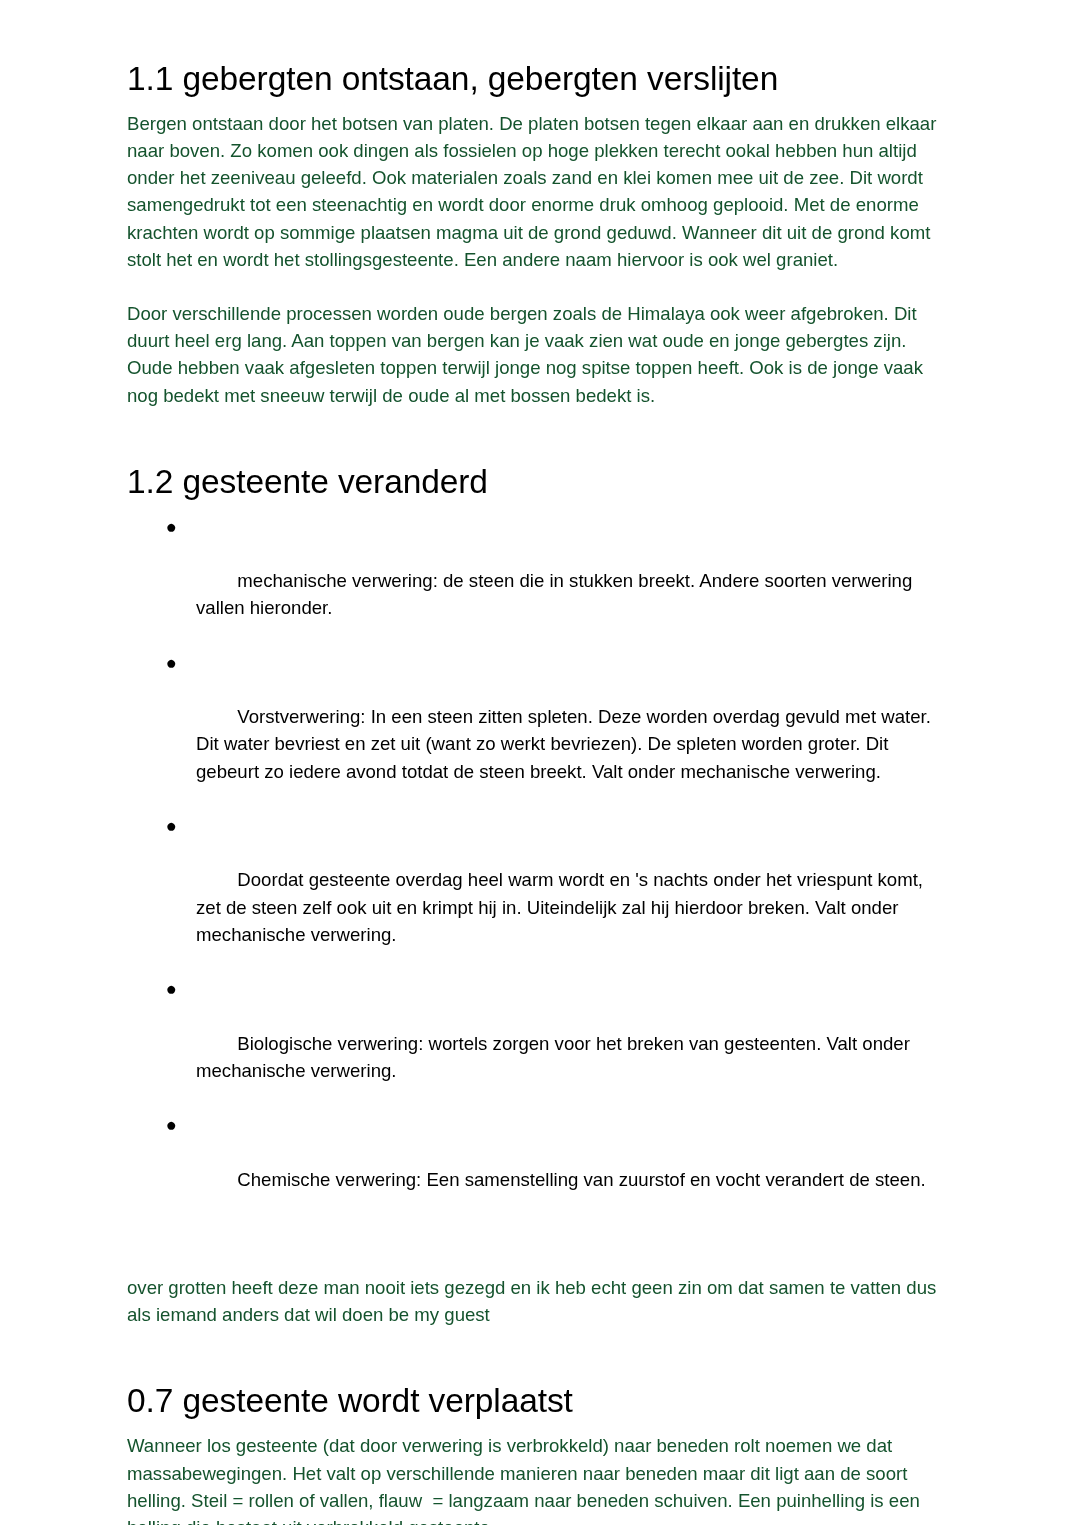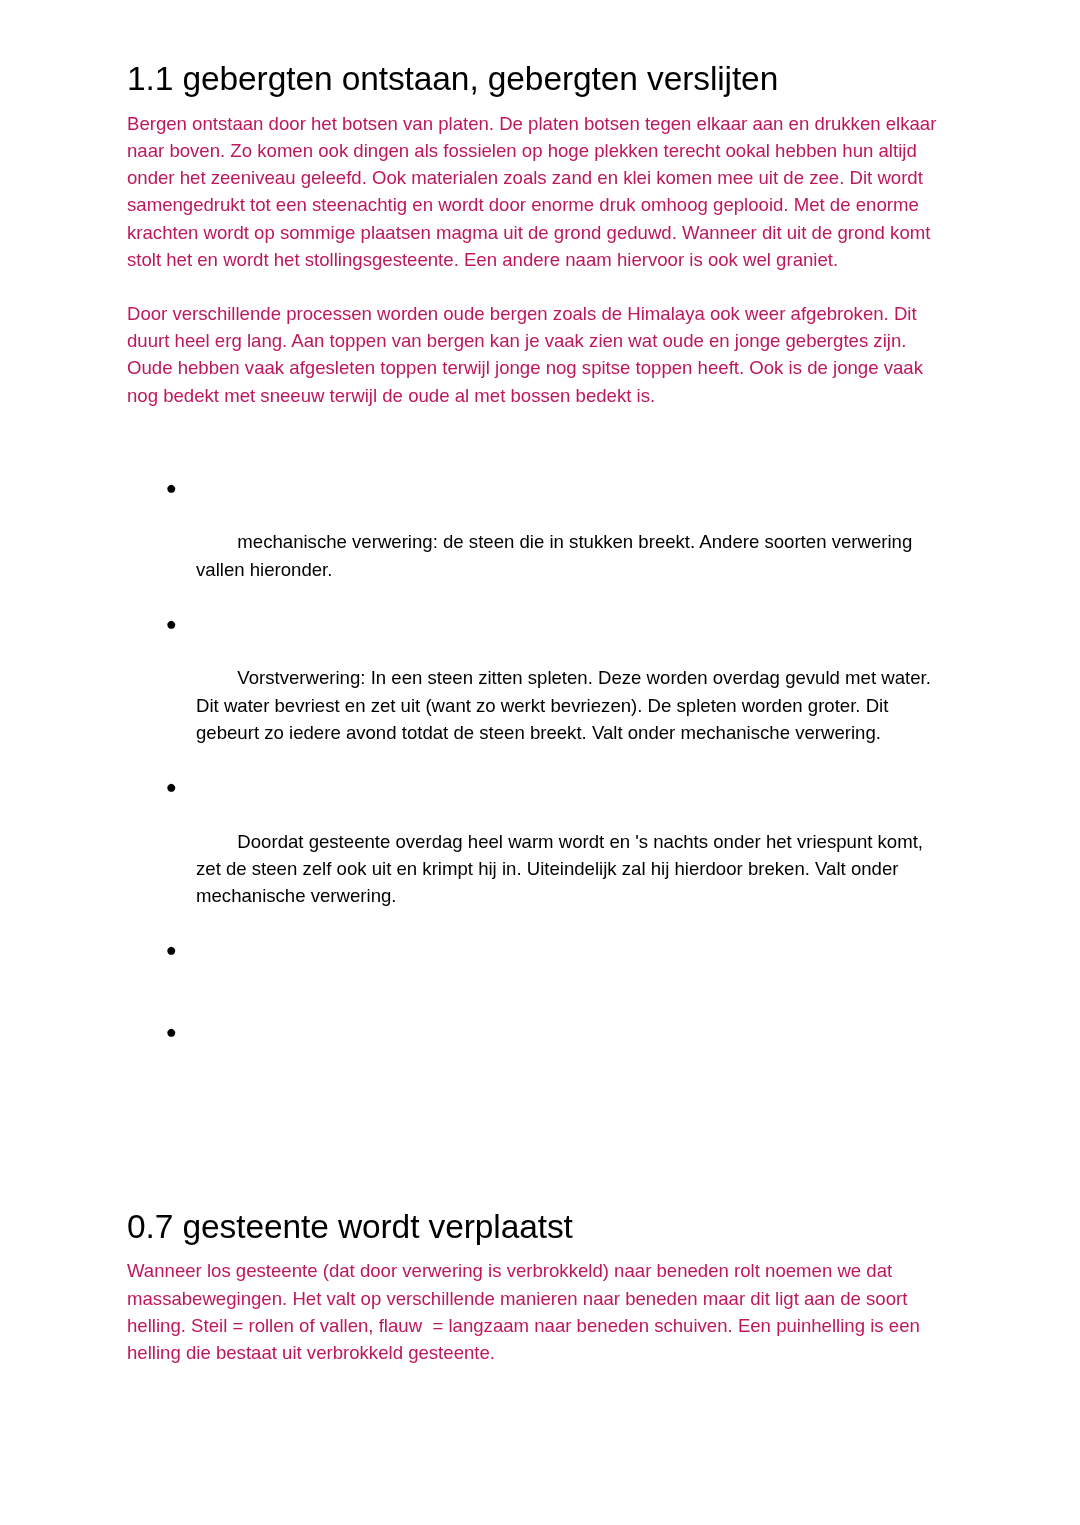--- a/index.html
+++ b/index.html
@@ -43,21 +43,21 @@
     margin: 0;
     padding: 0;
     white-space: pre-wrap;
   }
 
   
   .para {
     font-size: 18.6px;
     font-weight: 400;
     line-height: 27.2px;
-    color: #be185d;
+    color: #14532d;
     margin: 0;
     padding: 0;
     text-align: left;
     white-space: pre-wrap;
   }
   .gap-line { height: 27px; }
   .gap-before-h { height: 54px; }
   .gap-after-h { height: 11px; }
   .gap-block { height: 60px; }
 
@@ -100,48 +100,52 @@
     <div class="gap-after-h"></div>
 
     <p class="para">Bergen ontstaan door het botsen van platen. De platen botsen tegen elkaar aan en drukken elkaar naar boven. Zo komen ook dingen als fossielen op hoge plekken terecht ookal hebben hun altijd onder het zeeniveau geleefd. Ook materialen zoals zand en klei komen mee uit de zee. Dit wordt samengedrukt tot een steenachtig en wordt door enorme druk omhoog geplooid. Met de enorme krachten wordt op sommige plaatsen magma uit de grond geduwd. Wanneer dit uit de grond komt stolt het en wordt het stollingsgesteente. Een andere naam hiervoor is ook wel graniet.</p>
 
     <div class="gap-line"></div>
 
     <p class="para">Door verschillende processen worden oude bergen zoals de Himalaya ook weer afgebroken. Dit duurt heel erg lang. Aan toppen van bergen kan je vaak zien wat oude en jonge gebergtes zijn. Oude hebben vaak afgesleten toppen terwijl jonge nog spitse toppen heeft. Ook is de jonge vaak nog bedekt met sneeuw terwijl de oude al met bossen bedekt is.</p>
 
     <div class="gap-before-h"></div>
 
+    <h1 class="heading">1.2 gesteente veranderd</h1>
 
     <div class="gap-after-h"></div>
 
 
     <ul class="bullet-list">
       <li class="bullet-item">
         <span class="marker">●</span>
         <span>mechanische verwering: de steen die in stukken breekt. Andere soorten verwering vallen hieronder.</span>
       </li>
       <li class="bullet-item">
         <span class="marker">●</span>
         <span>Vorstverwering: In een steen zitten spleten. Deze worden overdag gevuld met water. Dit water bevriest en zet uit (want zo werkt bevriezen). De spleten worden groter. Dit gebeurt zo iedere avond totdat de steen breekt. Valt onder mechanische verwering.</span>
       </li>
       <li class="bullet-item">
         <span class="marker">●</span>
         <span>Doordat gesteente overdag heel warm wordt en 's nachts onder het vriespunt komt, zet de steen zelf ook uit en krimpt hij in. Uiteindelijk zal hij hierdoor breken. Valt onder mechanische verwering.</span>
       </li>
       <li class="bullet-item">
         <span class="marker">●</span>
+        <span>Biologische verwering: wortels zorgen voor het breken van gesteenten. Valt onder mechanische verwering.</span>
       </li>
       <li class="bullet-item">
         <span class="marker">●</span>
+        <span>Chemische verwering: Een samenstelling van zuurstof en vocht verandert de steen.</span>
       </li>
     </ul>
 
     <div class="gap-line"></div>
     <div class="gap-line"></div>
 
+    <p class="para">over grotten heeft deze man nooit iets gezegd en ik heb echt geen zin om dat samen te vatten dus als iemand anders dat wil doen be my guest</p>
 
     <div class="gap-before-h"></div>
 
     <h1 class="heading">0.7 gesteente wordt verplaatst</h1>
 
     <div class="gap-after-h"></div>
 
     <p class="para">Wanneer los gesteente (dat door verwering is verbrokkeld) naar beneden rolt noemen we dat massabewegingen. Het valt op verschillende manieren naar beneden maar dit ligt aan de soort helling. Steil = rollen of vallen, flauw  = langzaam naar beneden schuiven. Een puinhelling is een helling die bestaat uit verbrokkeld gesteente.</p>
 
   </div>

